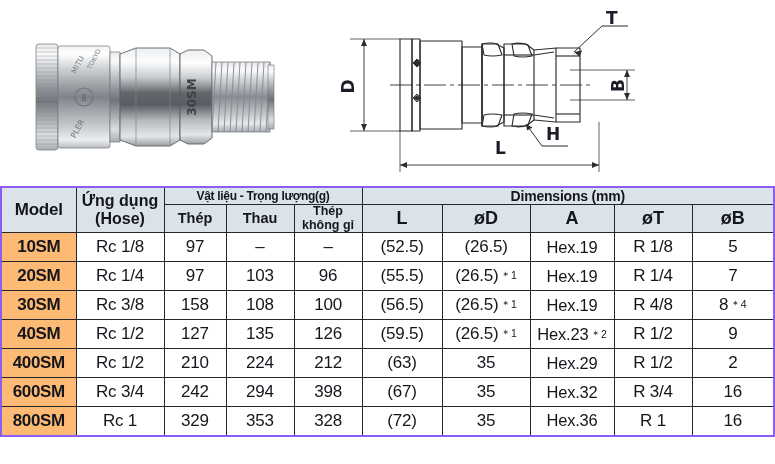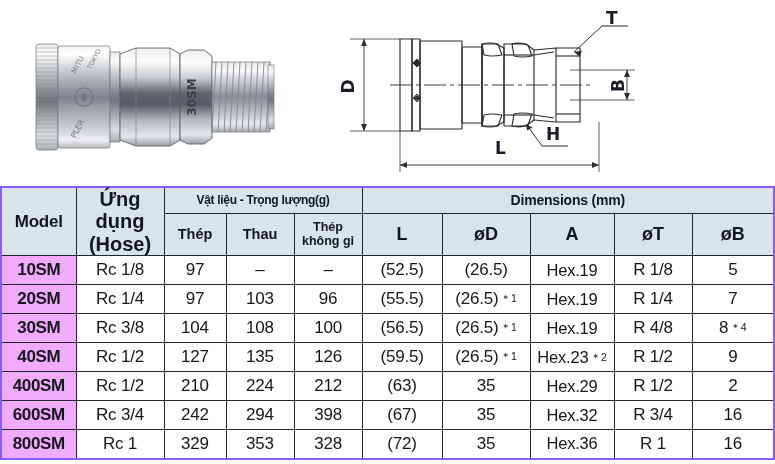--- a/index.html
+++ b/index.html
@@ -61,36 +61,36 @@
   }
   
   #spec-table { border: 2px solid #8b5cf6; }
 
   thead th {
     background: #dbe3ea;
     color: #1b2436;
     font-weight: bold;
   }
   .h-model    { font-size: 17px; letter-spacing: -0.2px; }
-  .h-app      { font-size: 20px; line-height: 1.12; }
+  .h-app      { font-size: 16px; line-height: 1.12; }
   .h-matgroup { font-size: 12px; letter-spacing: -0.3px; white-space: nowrap; }
   .h-dims     { font-size: 14px; letter-spacing: -0.2px; }
   .h-sub      { font-size: 14.5px; line-height: 1.08; }
   .h-sub.small { font-size: 12.5px; }
   .h-dim      { font-size: 18px; font-weight: bold; }
 
   tbody td {
     background: #ffffff;
     font-size: 17px;
     height: 29px;
     font-weight: normal;
     letter-spacing: -0.2px;
   }
   tbody td.model {
-    background: #f0abfc;
+    background: #fdba74;
     font-weight: bold;
     font-size: 17px;
     color: #14161c;
     letter-spacing: -0.4px;
   }
   tbody td.hexcell { font-size: 16.5px; }
   .sup {
     font-size: 10.5px;
     vertical-align: 0.18em;
     margin-left: 2px;
@@ -358,21 +358,21 @@
         <td><span>96</span></td>
         <td><span>(55.5)</span></td>
         <td><span>(26.5)</span><span class="sup">＊1</span></td>
         <td class="hexcell"><span>Hex.19</span></td>
         <td><span>R 1/4</span></td>
         <td><span>7</span></td>
       </tr>
       <tr>
         <td class="model"><span>30SM</span></td>
         <td><span>Rc 3/8</span></td>
-        <td><span>104</span></td>
+        <td><span>158</span></td>
         <td><span>108</span></td>
         <td><span>100</span></td>
         <td><span>(56.5)</span></td>
         <td><span>(26.5)</span><span class="sup">＊1</span></td>
         <td class="hexcell"><span>Hex.19</span></td>
         <td><span>R 4/8</span></td>
         <td><span>8</span><span class="sup">＊4</span></td>
       </tr>
       <tr>
         <td class="model"><span>40SM</span></td>

